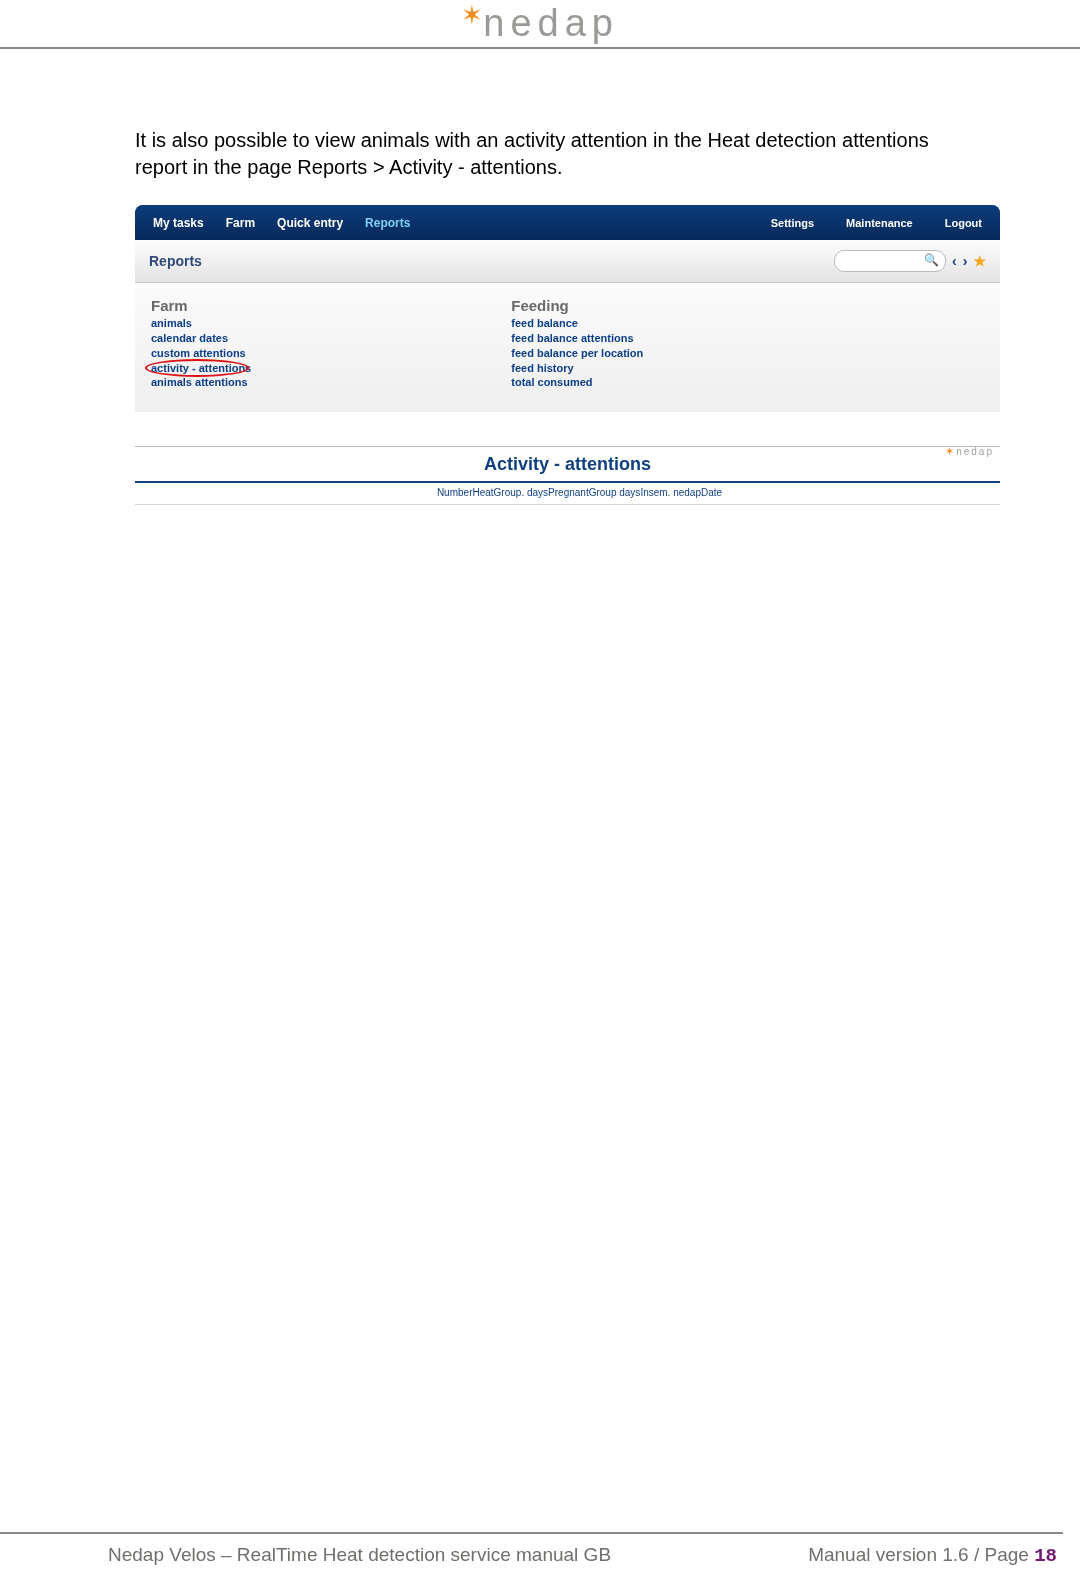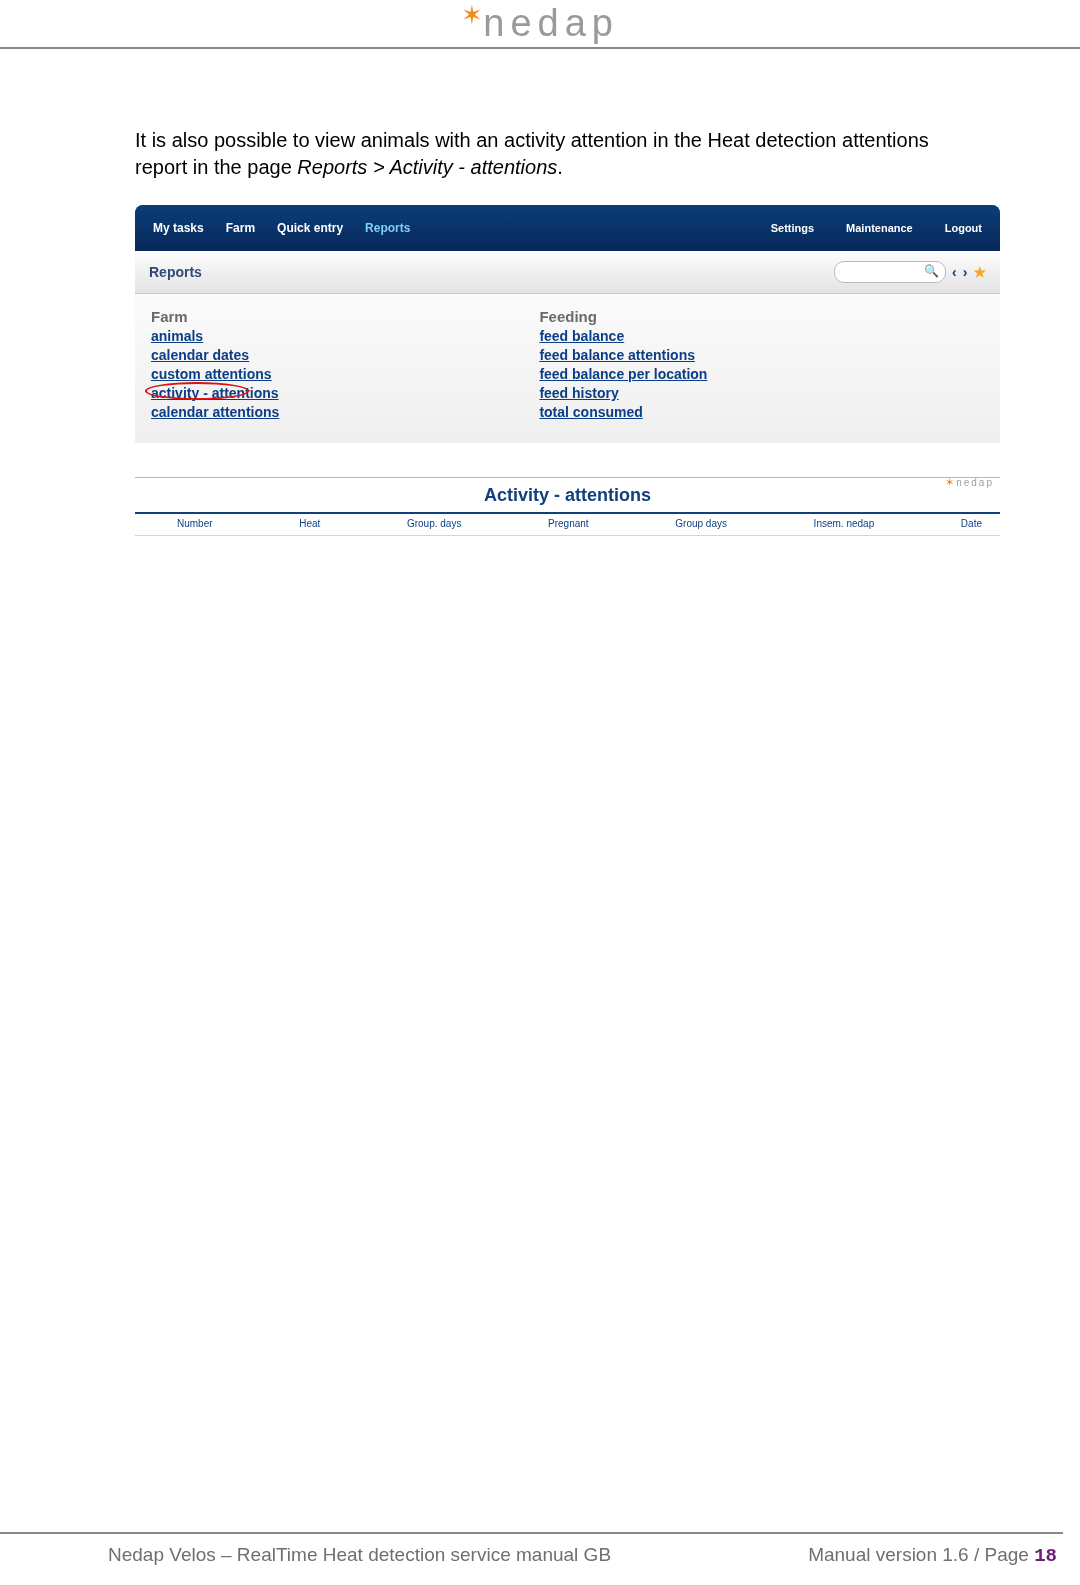--- a/index.html
+++ b/index.html
@@ -41,36 +41,36 @@
     margin: 2px 0 0 0;
   }
   .content {
     padding: 58px 135px 0 135px;
   }
   .intro {
     font-size: 20px;
     line-height: 1.35;
     color: #000;
   }
-  .intro .italic { font-style: italic; }
+  .intro .italic { }
 
   
   .shot1 {
     margin-top: 24px;
     width: 865px;
     border-radius: 8px 8px 0 0;
     overflow: hidden;
     box-shadow: 0 0 0 1px rgba(0,0,0,0.05) inset;
     background: linear-gradient(#4f91c7,#3b7db4);
     font-size: 12px;
   }
   .nav1 {
     display: flex;
     align-items: center;
-    height: 46px;
+    height: 35px;
     background: linear-gradient(#0c3c7a,#07295a);
     color: #fff;
     padding: 0 18px;
     font-weight: bold;
   }
   .nav1 .left { display:flex; gap:22px; align-items:center; }
   .nav1 .left span { cursor:default; }
   .nav1 .left .active { color:#7fcff5; }
   .nav1 .right { margin-left:auto; display:flex; gap:32px; font-size:11px; }
   .bar2 {
@@ -111,22 +111,21 @@
   }
   .col h4 {
     margin:0 0 2px 0;
     font-size:15px;
     color:#6a6a68;
     font-weight:bold;
   }
   .col a {
     display:block;
     color:#0b3e86;
-    font-size:14px;
-    text-decoration:underline;
+    font-size:11px;
     line-height:1.35;
     font-weight:bold;
   }
   .circled {
     position:relative;
   }
   .circled::after {
     content:"";
     position:absolute;
     left:-6px; top:-2px;
@@ -159,21 +158,21 @@
   .shot2-logo {
     position:absolute;
     right:6px; top:-2px;
     font-size:10px;
     color:#a0a09a;
     letter-spacing:2px;
   }
   .shot2-logo .s { color:#f28c1b; font-size:11px; }
   .shot2-cols {
     display:flex;
-    justify-content:space-between;
+    justify-content:center;
     color:#10407f;
     font-size:10px;
     padding: 4px 18px 6px 42px;
     border-bottom:1px solid #d5d5d5;
   }
   .shot2-cols span { flex: 0 0 auto; }
 
   
   .footer {
     position:absolute;
@@ -234,21 +233,21 @@
           <span class="star">★</span>
         </div>
       </div>
       <div class="body1">
         <div class="col">
           <h4>Farm</h4>
           <a>animals</a>
           <a>calendar dates</a>
           <a>custom attentions</a>
           <a class="circled">activity - attentions</a>
-          <a>calendar attentions</a>
+          <a>animals attentions</a>
         </div>
         <div class="col">
           <h4>Feeding</h4>
           <a>feed balance</a>
           <a>feed balance attentions</a>
           <a>feed balance per location</a>
           <a>feed history</a>
           <a>total consumed</a>
         </div>
       </div>

